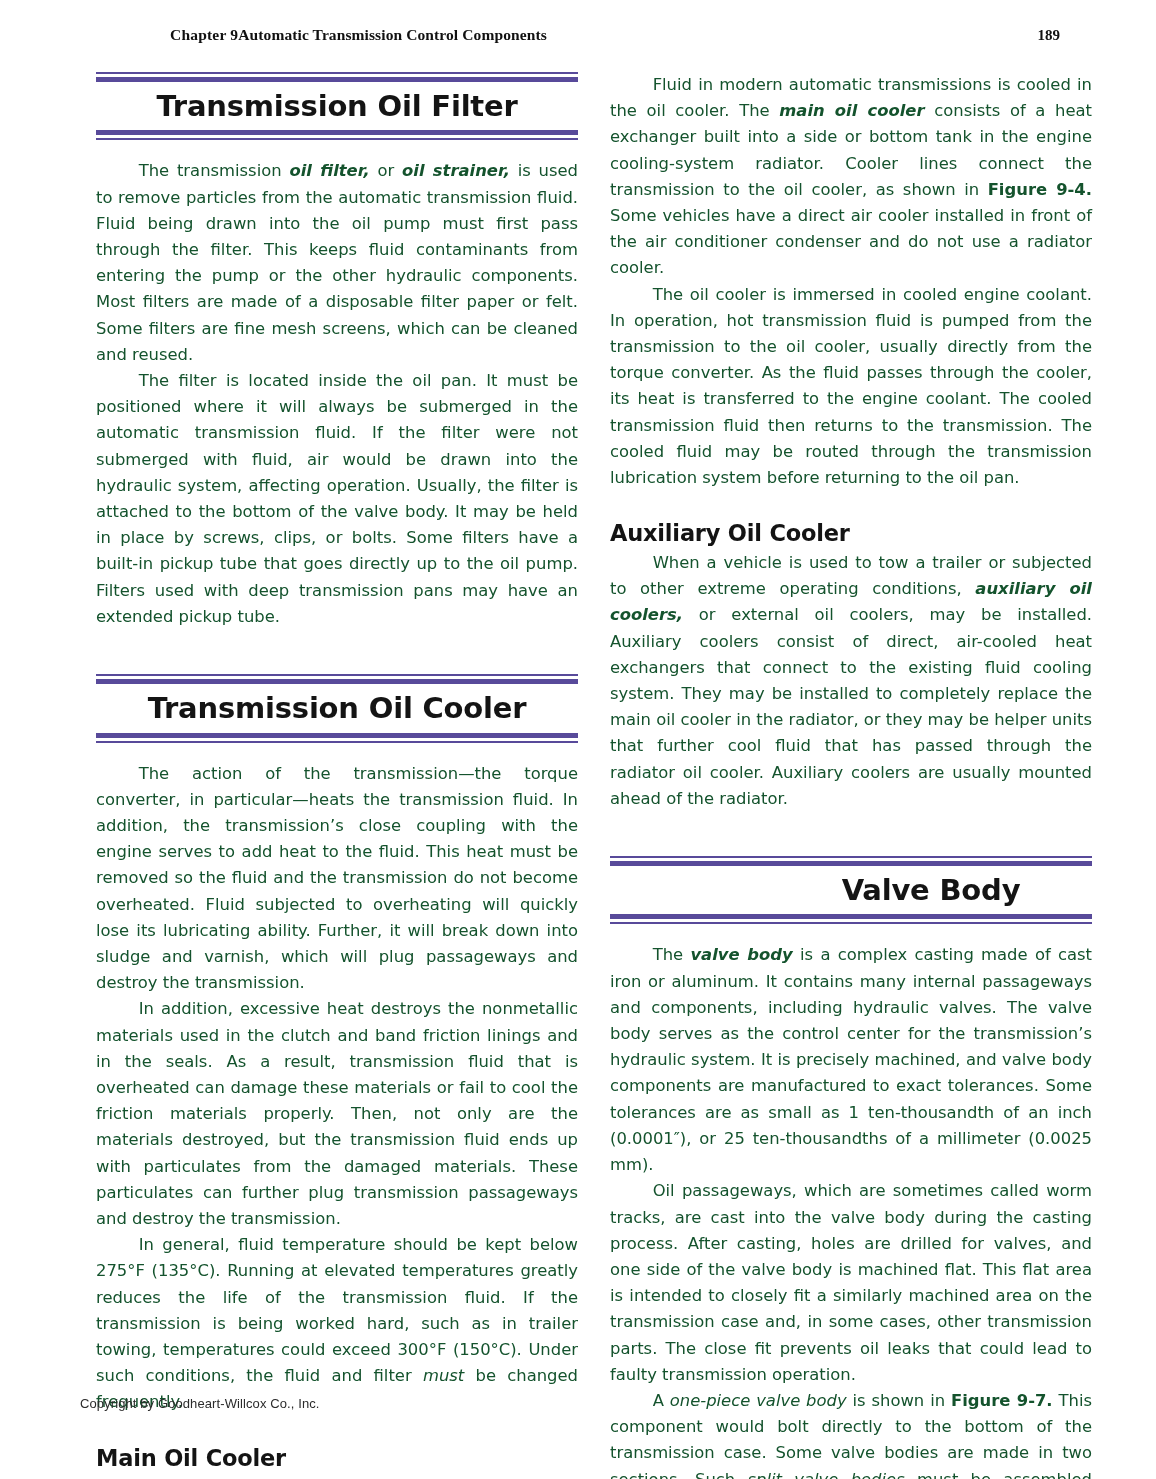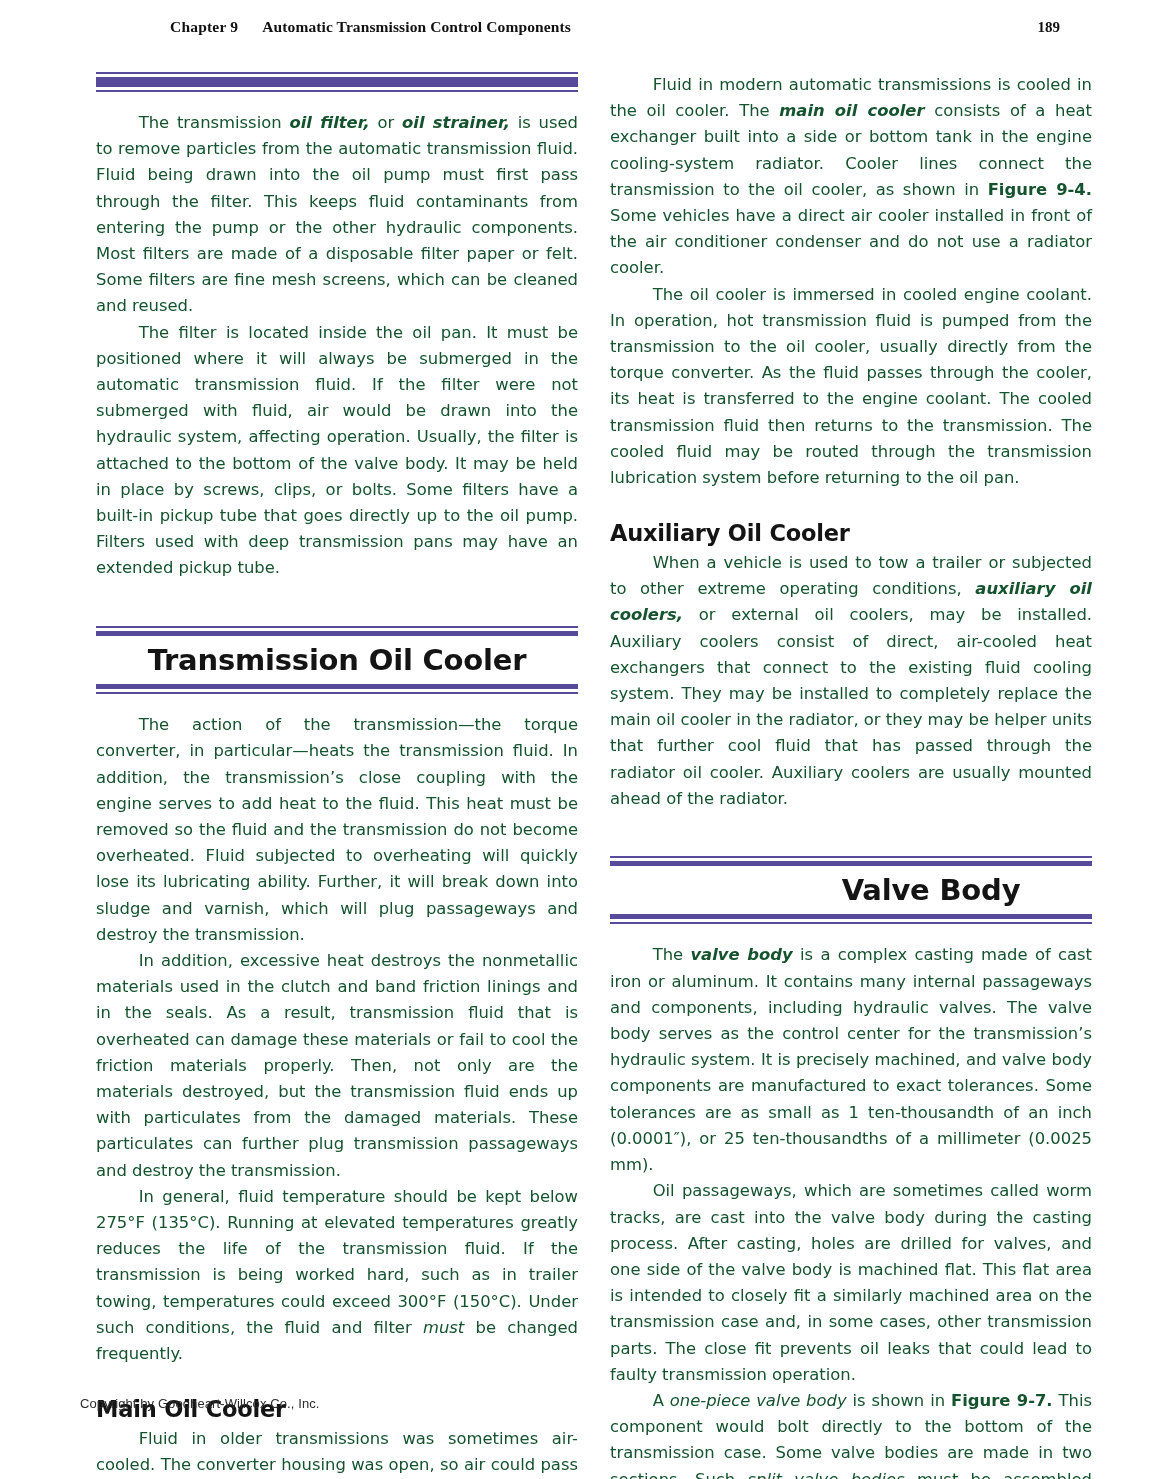--- a/index.html
+++ b/index.html
@@ -19,36 +19,35 @@
   .page {
     position: relative;
     width: 1156px;
     height: 1479px;
     box-sizing: border-box;
   }
 
   
   .running-head {
     position: absolute;
-    top: 18px;
+    top: 26px;
     left: 170px;
     right: 96px;
     height: 24px;
     font-family: "Liberation Serif", serif;
     font-weight: bold;
     font-size: 15.5px;
     color: #111;
     display: flex;
     align-items: baseline;
   }
   .rh-chapter {
     letter-spacing: 0.2px;
   }
   .rh-title {
-    margin-left: 24px;
     letter-spacing: 0.1px;
   }
   .rh-page {
     margin-left: auto;
     font-size: 15px;
   }
 
   
   .columns {
     position: absolute;
@@ -145,20 +144,21 @@
     <span class="rh-chapter">Chapter  9</span>
     <span class="rh-title">Automatic Transmission Control Components</span>
     <span class="rh-page">189</span>
   </div>
 
   <div class="columns">
 
     <div class="col">
 
       <div class="rule-top"></div>
+      <h1 class="section-head">Transmission Oil Filter</h1>
       <div class="rule-bottom"></div>
 
       <div class="space-sm"></div>
 
       <p class="body"><span>The transmission </span><span class="bi">oil filter,</span><span> or </span><span class="bi">oil strainer,</span><span> is used to remove particles from the automatic transmission fluid. Fluid being drawn into the oil pump must first pass through the filter. This keeps fluid contaminants from entering the pump or the other hydraulic components. Most filters are made of a disposable filter paper or felt. Some filters are fine mesh screens, which can be cleaned and reused.</span></p>
 
       <p class="body">The filter is located inside the oil pan. It must be positioned where it will always be submerged in the automatic transmission fluid. If the filter were not submerged with fluid, air would be drawn into the hydraulic system, affecting operation. Usually, the filter is attached to the bottom of the valve body. It may be held in place by screws, clips, or bolts. Some filters have a built-in pickup tube that goes directly up to the oil pump. Filters used with deep transmission pans may have an extended pickup tube.</p>
 
       <div class="space-lg"></div>
 

